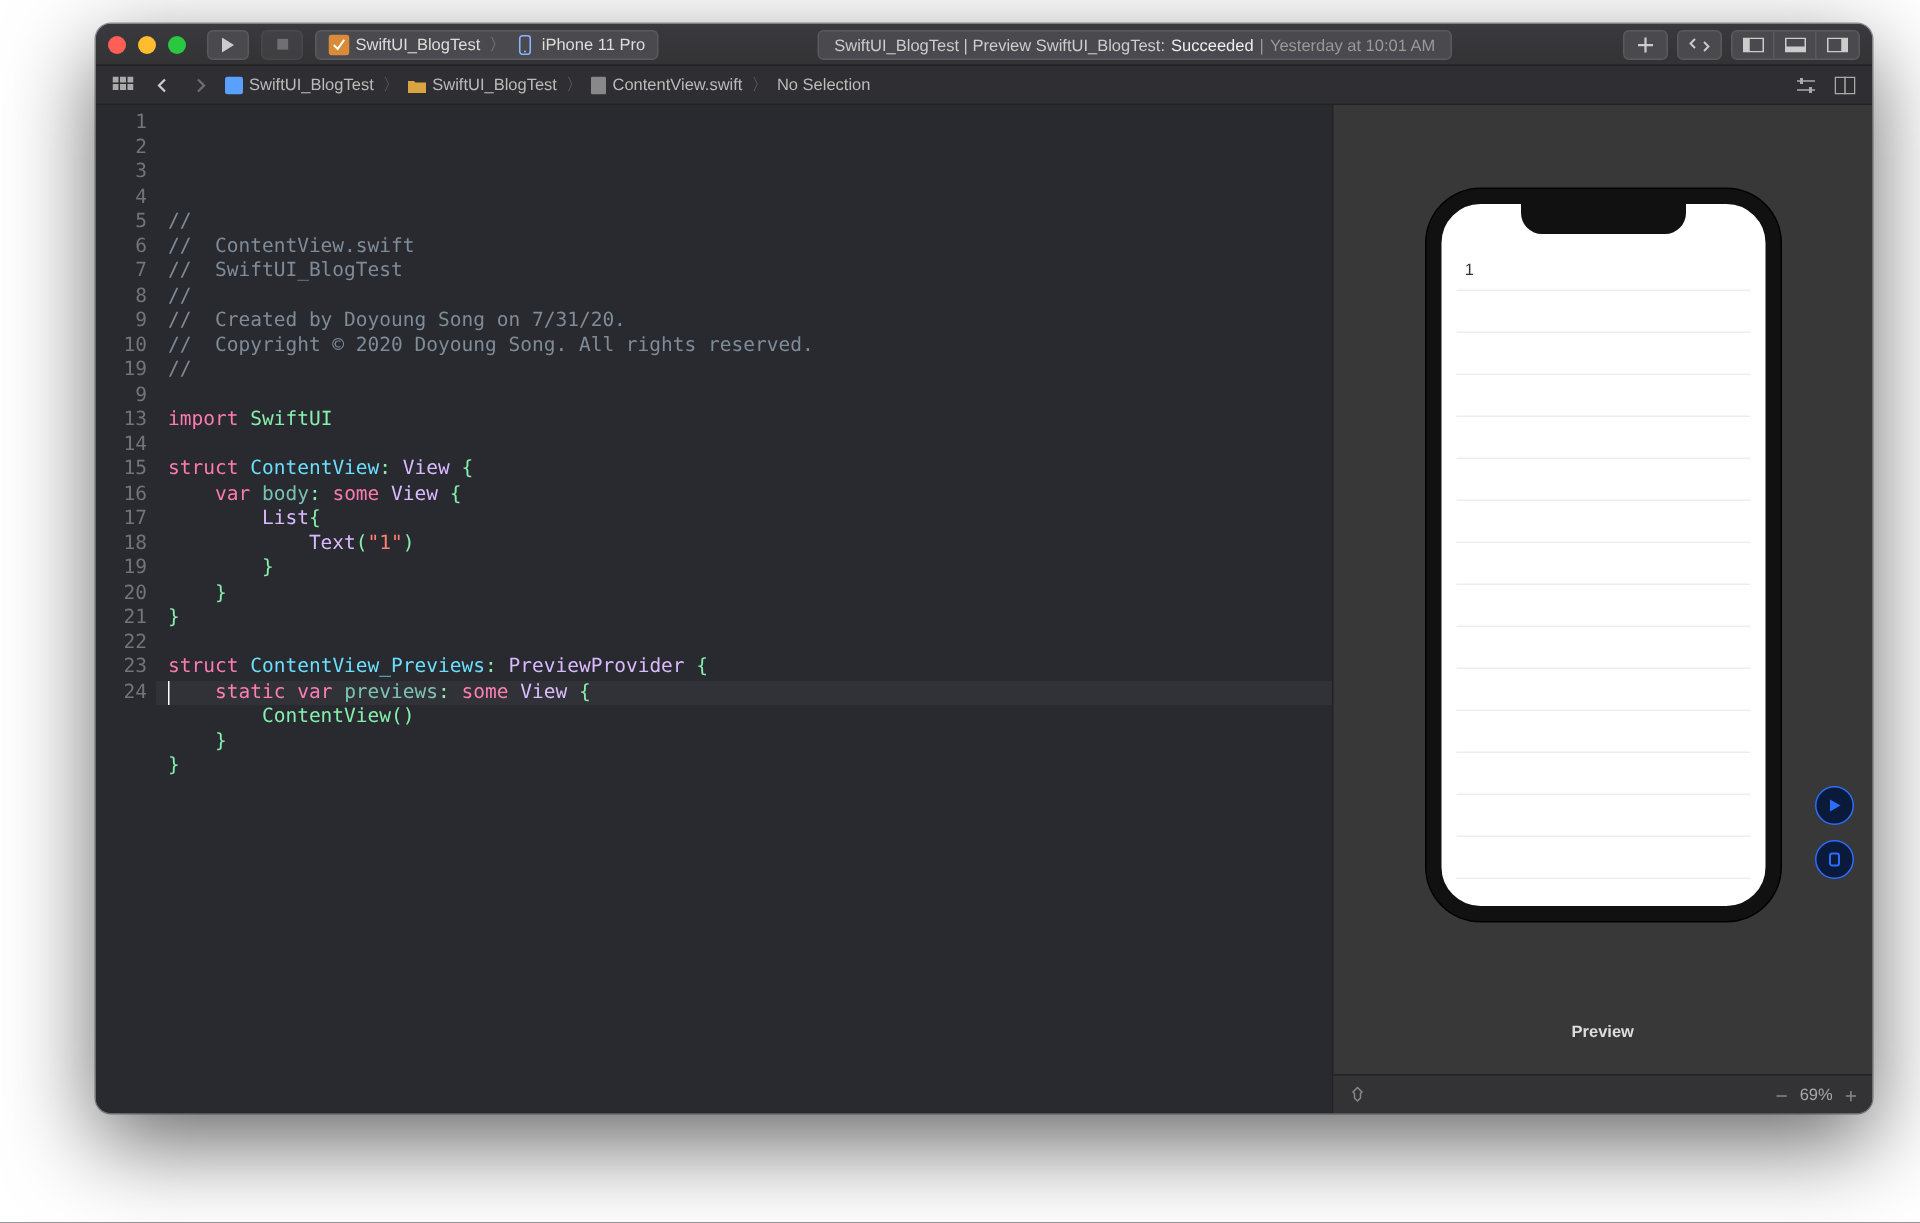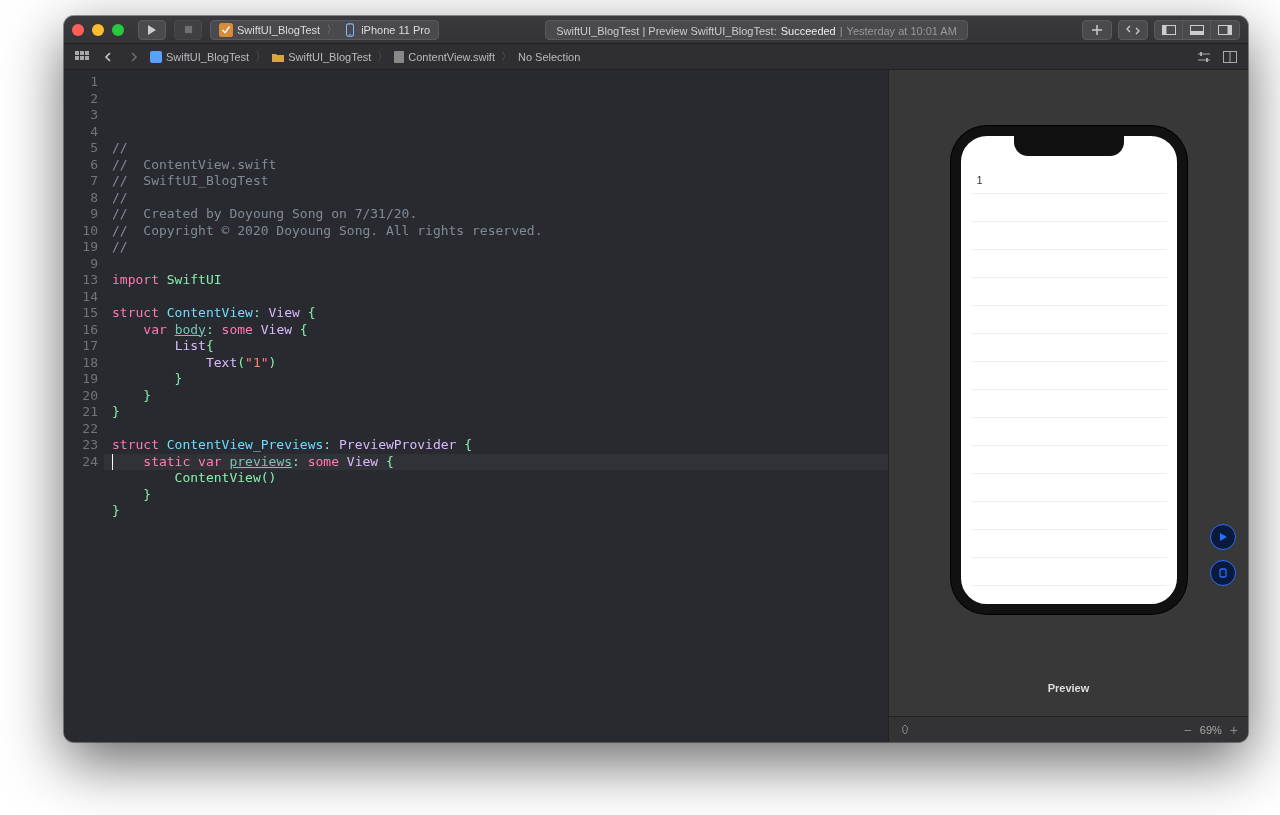--- a/index.html
+++ b/index.html
@@ -106,21 +106,21 @@
   }
   .gutter div { height: 16.5px; }
   .code {
     flex: 1; padding: 4px 0 0 8px; position: relative; white-space: pre; color: #d9d9df;
   }
   .code .line { height: 16.5px; }
   .c-comment { color: #7f8c98; }
   .c-kw { color: #ff7ab2; }
   .c-type { color: #6bdfff; }
   .c-type2 { color: #dabaff; }
-  .c-prop { color: #78c2b3; text-decoration: underline; }
+  .c-prop { color: #78c2b3; }
   .c-str { color: #ff8170; }
   .c-plain { color: #86efac; }
   .cursor-line {
     position: absolute; left: 0; right: 0; top: calc(4px + 16.5px * 23); height: 16.5px;
     background: rgba(255,255,255,0.04);
   }
   .cursor {
     position: absolute; left: 8px; top: calc(4px + 16.5px * 23); width: 1px; height: 16.5px;
     background: #fff;
   }

